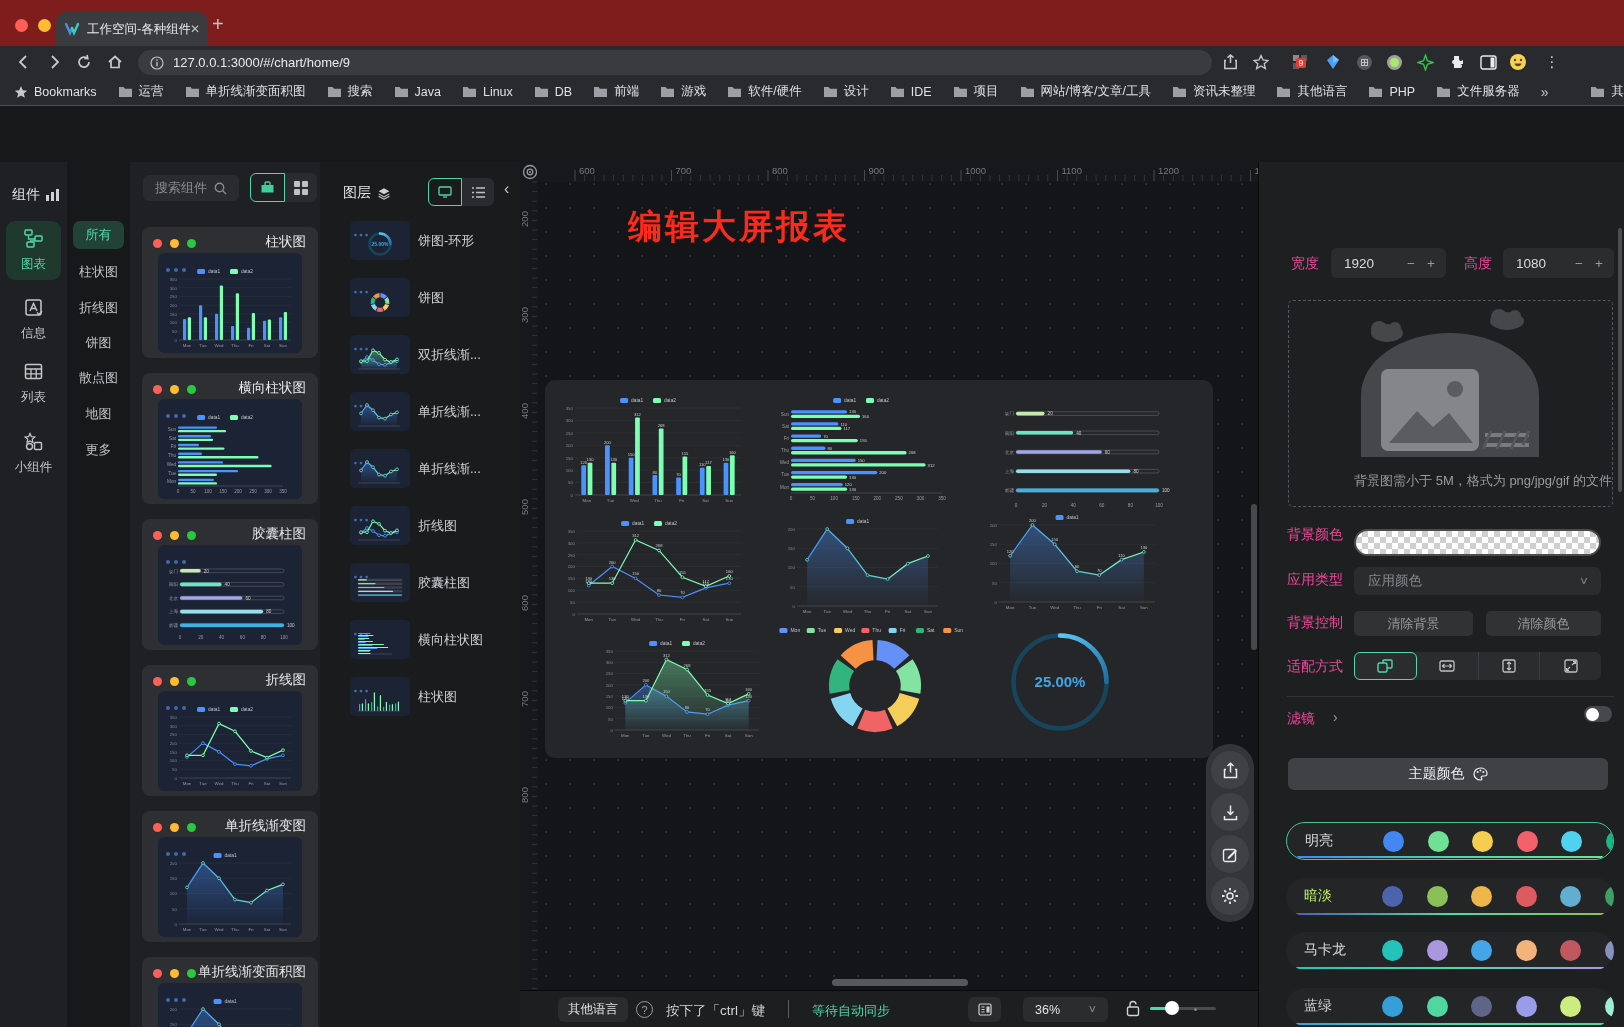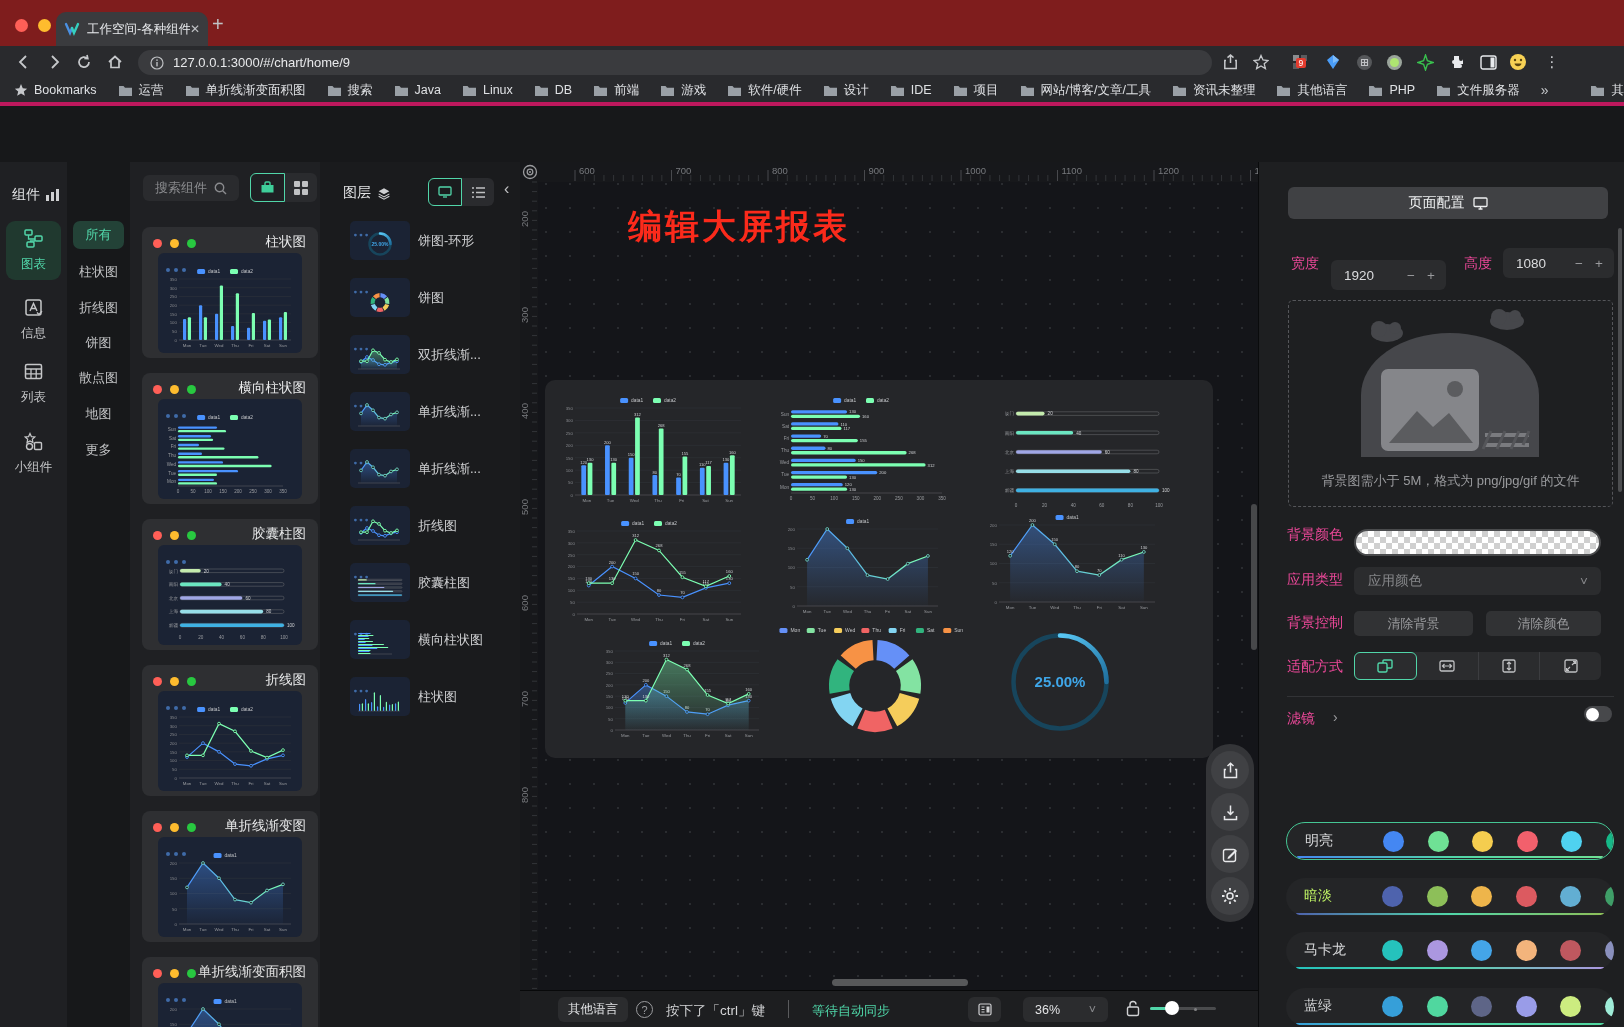--- a/index.html
+++ b/index.html
@@ -7,21 +7,21 @@
        font-family:"Liberation Sans","DejaVu Sans",sans-serif;color:#e6e7e9;}
   .abs{position:absolute;}
   
   .tabbar{position:absolute;left:0;top:0;width:1624px;height:46px;background:#7f1d1d;}
   .tl{display:inline-block;width:13px;height:13px;border-radius:50%;}
   .tab{position:absolute;left:56px;top:12px;width:152px;height:34px;background:#3a3b3e;border-radius:10px 10px 0 0;display:flex;align-items:center;padding:0 8px;box-sizing:border-box;}
   .tab-title{font-size:12.5px;color:#e8eaed;white-space:nowrap;overflow:hidden;flex:1;margin-left:7px;}
   .addrbar{position:absolute;left:0;top:46px;width:1624px;height:32px;background:#292a2d;}
   .urlpill{position:absolute;left:138px;top:4px;width:1074px;height:25px;background:#3a3b3e;border-radius:13px;display:flex;align-items:center;}
   .navic{position:absolute;top:4px;width:24px;height:24px;display:flex;align-items:center;justify-content:center;color:#c6c8cb;}
-  .bmbar{position:absolute;left:0;top:78px;width:1624px;height:28px;background:#292a2d;border-bottom:4px solid #be185d;display:flex;align-items:center;padding:0 14px;box-sizing:border-box;gap:21px;}
+  .bmbar{position:absolute;left:0;top:78px;width:1624px;height:28px;background:#292a2d;border-bottom:1px solid #be185d;display:flex;align-items:center;padding:0 14px;box-sizing:border-box;gap:21px;}
   .bm{display:flex;align-items:center;gap:6px;font-size:12.5px;color:#dfe1e4;white-space:nowrap;}
   
   .apptoolbar{position:absolute;left:0;top:106px;width:1624px;height:56px;background:#17181a;border-bottom:1px solid #060607;}
   .tbtn{position:absolute;top:117px;width:34px;height:34px;border:1px solid #2c8f6b;border-radius:9px;display:flex;align-items:center;justify-content:center;color:#51d6a9;box-sizing:border-box;}
   .tsep{position:absolute;top:123px;width:1px;height:22px;background:#36373a;}
   
   .rail{position:absolute;left:0;top:162px;width:67px;height:865px;background:#1f2023;border-right:1px solid #101113;}
   .cats{position:absolute;left:67px;top:162px;width:63px;height:865px;background:#17181a;}
   .cardscol{position:absolute;left:130px;top:162px;width:190px;height:865px;background:#1f2023;border-right:1px solid #0e0f11;}
   .layerscol{position:absolute;left:320px;top:162px;width:200px;height:865px;background:#1a1b1d;border-right:1px solid #0b0c0d;}
@@ -1612,29 +1612,22 @@
           <path d="M4,7 V4.5 a3,3 0 0 1 6,0" stroke="#d0d1d3" stroke-width="1.4" fill="none"></path>
         </svg></div>
     <div class="abs" style="left:630px;top:16px;width:66px;height:3px;background:#4a4b4d;border-radius:2px;">
       <div style="position:absolute;left:0;top:0;width:22px;height:3px;background:#51d6a9;border-radius:2px;"></div>
       <div style="position:absolute;left:44px;top:0.5px;width:3px;height:3px;border-radius:50%;background:#808183;"></div>
       <div style="position:absolute;left:15px;top:-6px;width:14px;height:14px;border-radius:50%;background:#fff;"></div>
     </div>
   </div>
 
   <div class="config">
-    <div class="sechdr" style="top:25px;">
-      <span>页面配置</span>
-      <svg width="15" height="13" viewBox="0 0 15 13">
-          <rect x="1" y="1" width="13" height="8.5" rx="1" stroke="#eef0f1" stroke-width="1.3" fill="none"></rect>
-          <path d="M5.5,12 h4 M7.5,9.5 v2.5" stroke="#eef0f1" stroke-width="1.3"></path>
-        </svg>
-    </div>
     <span class="plabel" style="left:32px;top:93px;">宽度</span>
-    <div class="pinput" style="left:72px;top:86px;width:115px;margin-top:12px;">
+    <div class="pinput" style="left:72px;top:86px;width:115px;">
       <span style="margin-left:13px;">1920</span>
       <span style="position:absolute;right:31px;color:#9a9b9e;">−</span>
       <span style="position:absolute;right:11px;color:#9a9b9e;">+</span>
     </div>
     <span class="plabel" style="left:205px;top:93px;">高度</span>
     <div class="pinput" style="left:244px;top:86px;width:111px;">
       <span style="margin-left:13px;">1080</span>
       <span style="position:absolute;right:31px;color:#9a9b9e;">−</span>
       <span style="position:absolute;right:11px;color:#9a9b9e;">+</span>
     </div>
@@ -1653,21 +1646,21 @@
         <rect x="92" y="62" width="98" height="82" rx="7" fill="#85868a"></rect>
         <circle cx="166" cy="82" r="8" fill="#5b5c5f"></circle>
         <path d="M100,136 L128,104 L144,120 L160,106 L184,136 Z" fill="#5b5c5f"></path>
         <g stroke="#7a7b7f" stroke-width="4">
             <path d="M196,128 h44 M196,138 h44"></path>
           </g>
         <g stroke="#55565a" stroke-width="3">
             <path d="M202,124 l-8,18 M216,124 l-8,18 M230,124 l-8,18 M240,124 l-6,14"></path>
           </g>
       </svg>
-      <div style="position:absolute;left:0;bottom:16px;width:100%;text-align:center;font-size:13px;color:#9a9b9e;">背景图需小于 5M，格式为 png/jpg/gif 的文件</div>
+      <div style="position:absolute;left:0;bottom:16px;width:100%;text-align:right;font-size:13px;color:#9a9b9e;">背景图需小于 5M，格式为 png/jpg/gif 的文件</div>
     </div>
 
     <span class="plabel" style="left:28px;top:364px;">背景颜色</span>
     <div class="abs checker" style="left:95px;top:367px;width:247px;height:27px;border-radius:14px;border:2px solid #4a4b4d;box-sizing:border-box;"></div>
 
     <span class="plabel" style="left:28px;top:409px;">应用类型</span>
     <div class="pinput" style="left:95px;top:405px;width:247px;height:28px;">
       <span style="margin-left:14px;color:#86878a;">应用颜色</span>
       <span style="position:absolute;right:13px;color:#86878a;">˅</span>
     </div>
@@ -1704,20 +1697,29 @@
         </div>
       </div>
 
     <div class="abs" style="left:28px;top:534px;width:327px;height:1px;background:#323336;"></div>
     <span class="plabel" style="left:28px;top:548px;">滤镜</span>
     <span class="abs" style="left:74px;top:547px;color:#9a9b9e;font-size:14px;">›</span>
     <div class="abs" style="left:325px;top:544px;width:28px;height:16px;background:#47484b;border-radius:9px;">
       <div style="position:absolute;left:1.5px;top:1.5px;width:13px;height:13px;border-radius:50%;background:#fff;"></div>
     </div>
 
+    <div class="sechdr" style="top:596px;">
+      <span>主题颜色</span>
+      <svg width="15" height="14" viewBox="0 0 15 14">
+          <path d="M7.5,1 a6.5,6 0 1 0 0,12 c1.4,0 1.6,-1 1,-1.8 c-.7,-.9 0,-2.2 1.4,-2.2 h2 A2.6,2.6 0 0 0 14,6 C13.6,3 10.8,1 7.5,1 Z" stroke="#eef0f1" stroke-width="1.2" fill="none"></path>
+          <circle cx="4.6" cy="5" r="1" fill="#eef0f1"></circle>
+          <circle cx="7.5" cy="3.6" r="1" fill="#eef0f1"></circle>
+          <circle cx="10.4" cy="5" r="1" fill="#eef0f1"></circle>
+        </svg>
+    </div>
     <div id="theme-list">
         <div class="themerow sel" style="top: 660px;">
           <div style="position: absolute; left: 18px; top: 9px; font-size: 14px; color: rgb(216, 217, 219);">明亮</div>
           <div class="tdot" style="left: 96px; background: rgb(68, 135, 242);"></div>
           <div class="tdot" style="left: 140.5px; background: rgb(111, 225, 149);"></div>
           <div class="tdot" style="left: 185px; background: rgb(245, 205, 79);"></div>
           <div class="tdot" style="left: 229.5px; background: rgb(242, 96, 108);"></div>
           <div class="tdot" style="left: 274px; background: rgb(79, 210, 240);"></div>
           <div class="tdot" style="left: 318.5px; background: rgb(22, 184, 136);"></div>
           <div class="tgrad" style="background: linear-gradient(90deg, rgb(68, 135, 242), rgb(81, 214, 169), rgb(111, 225, 149));"></div>

